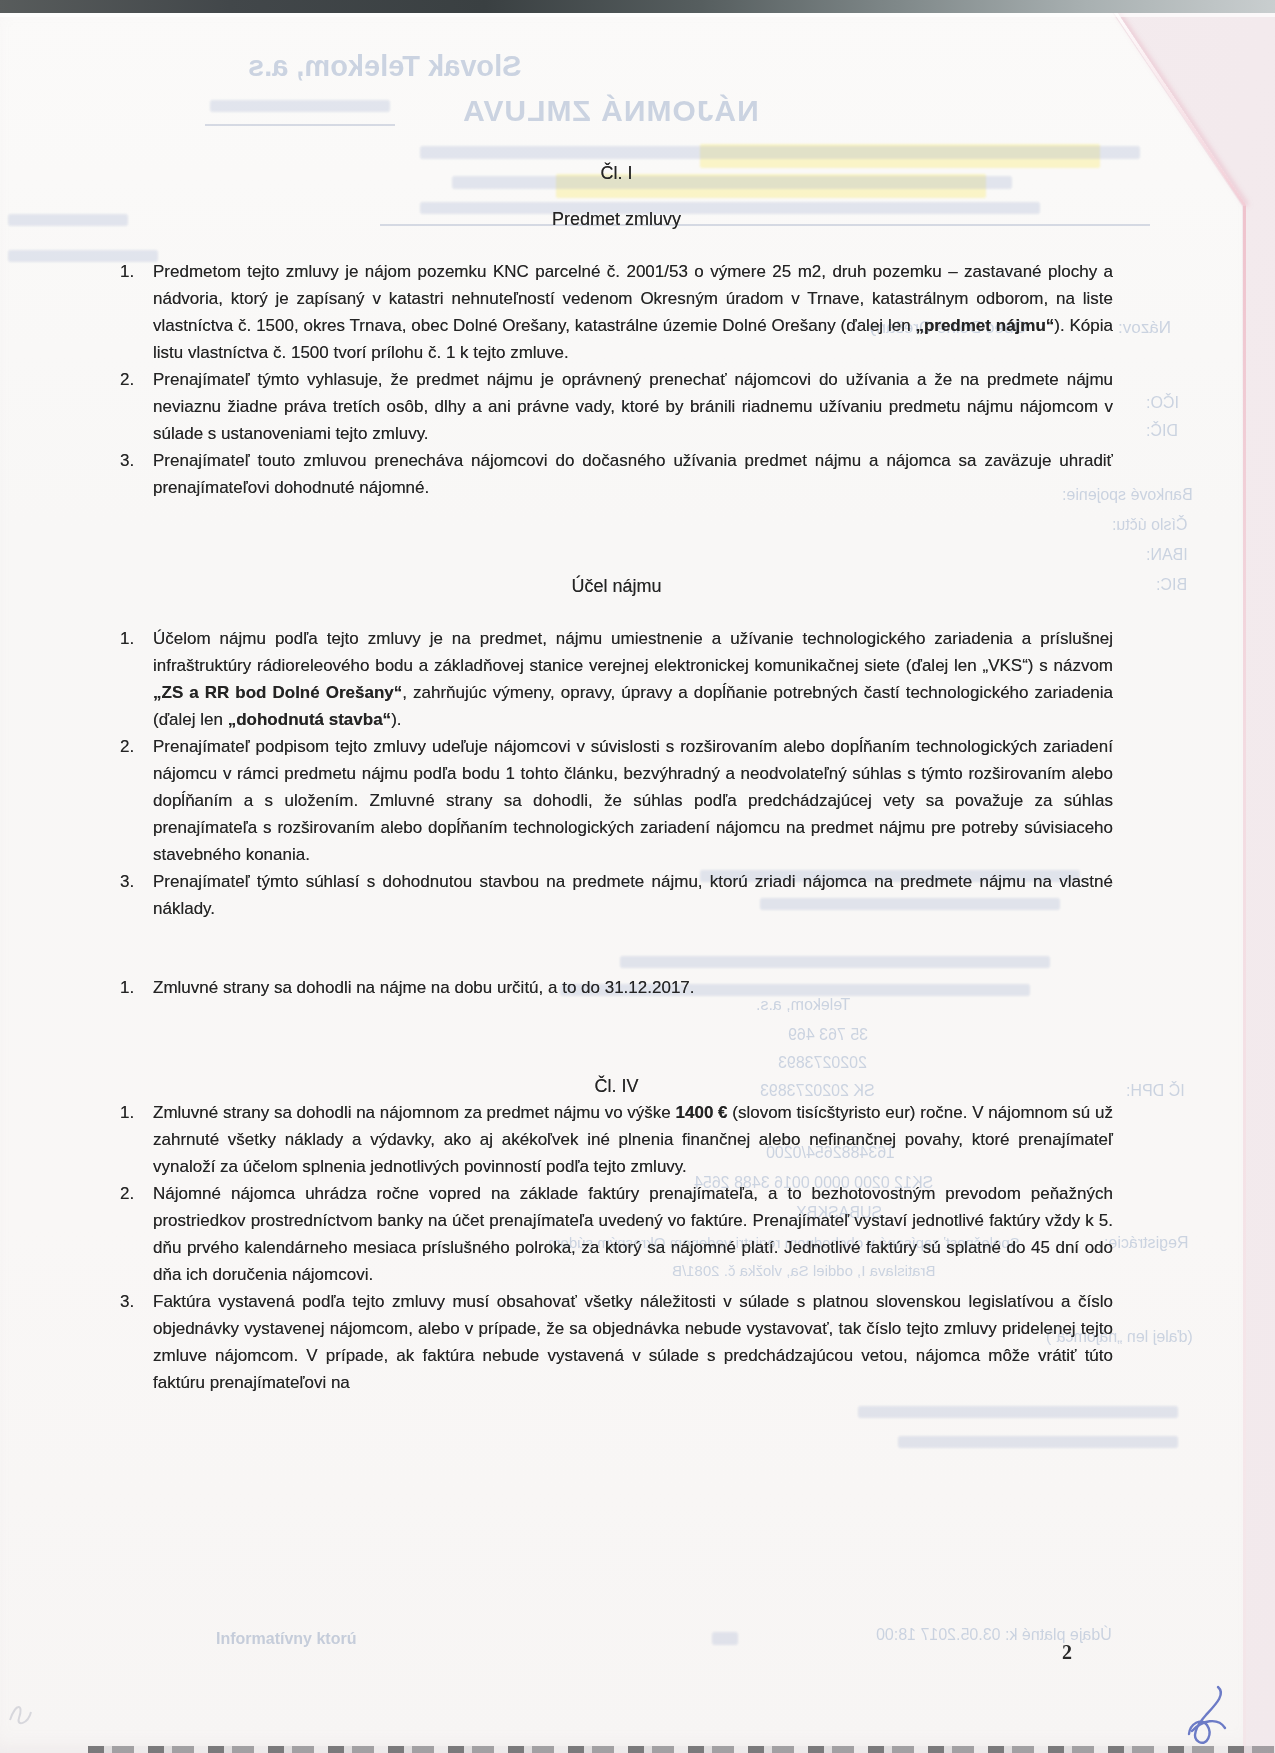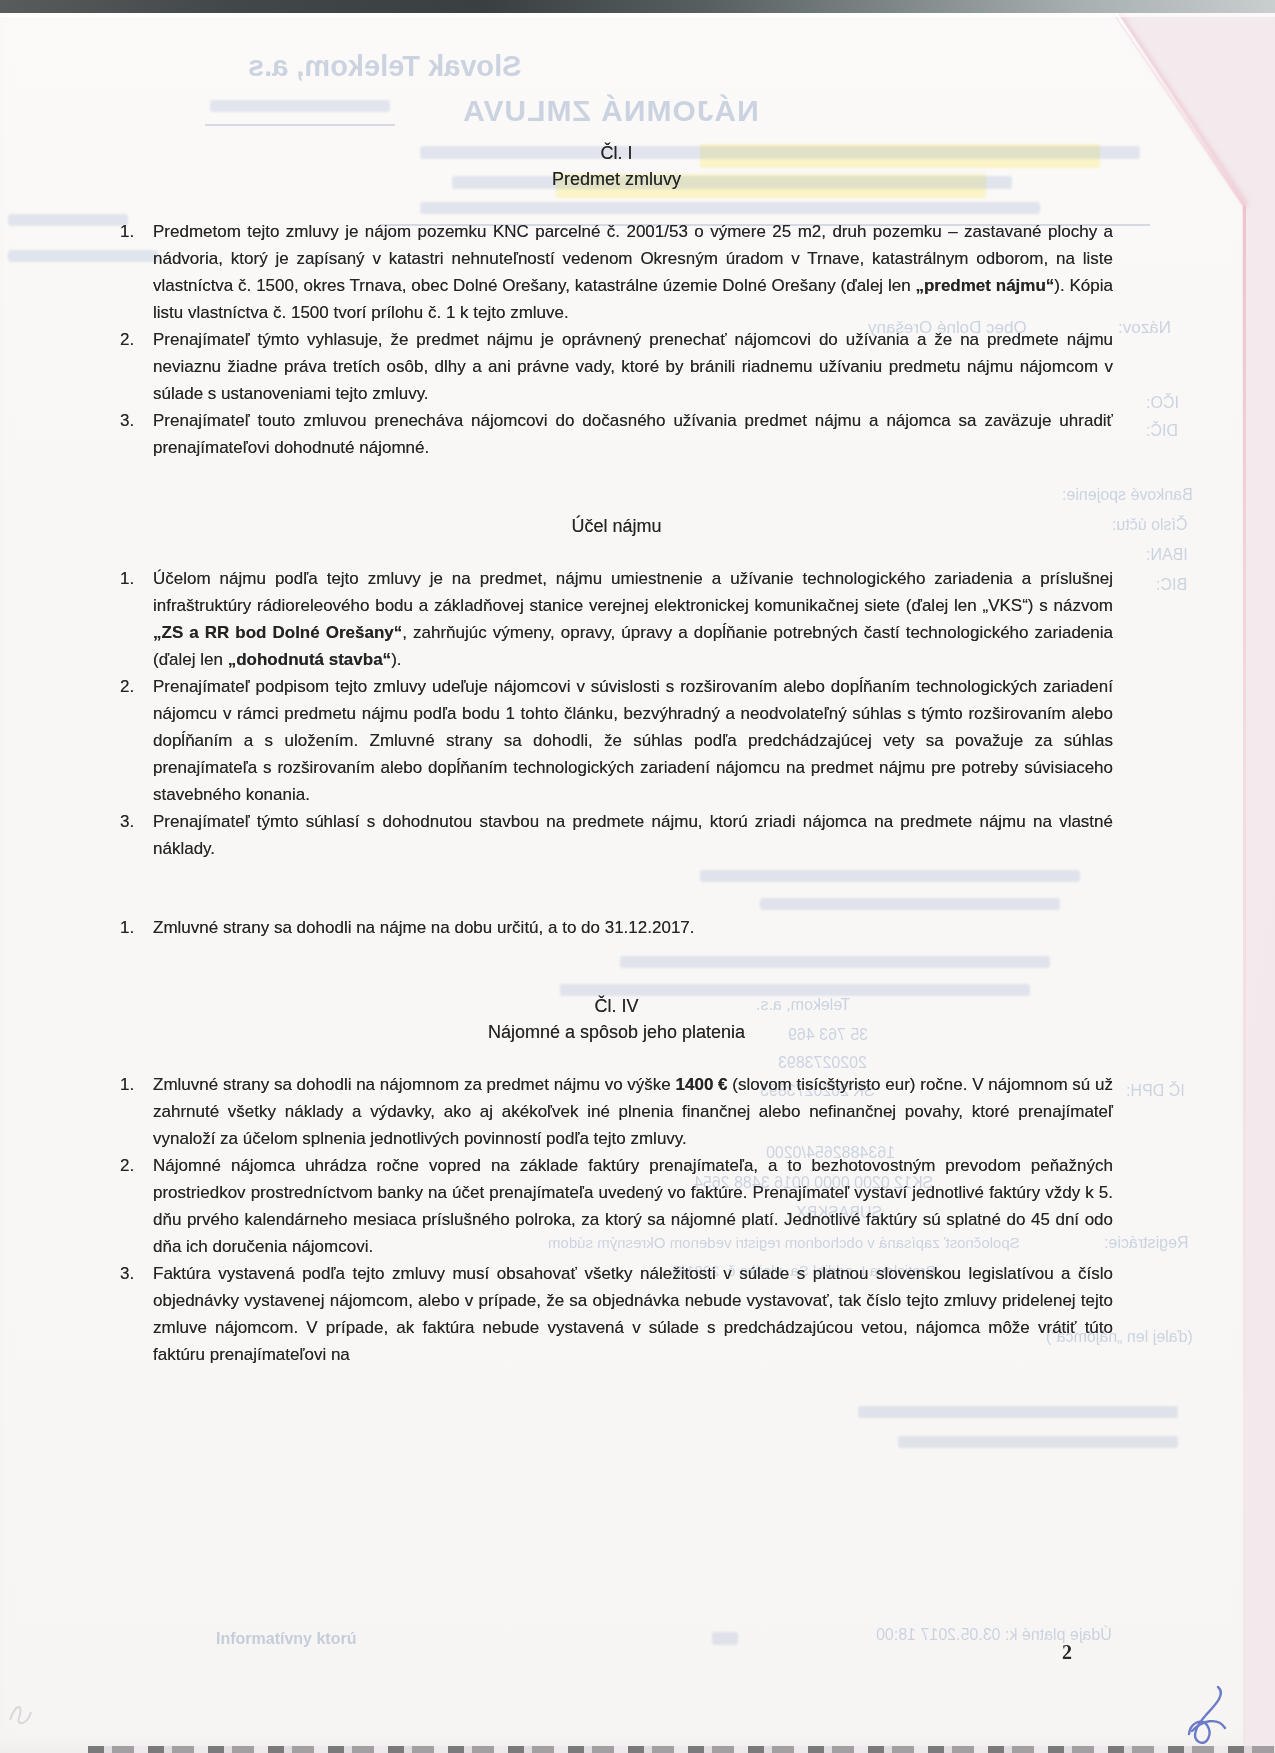--- a/index.html
+++ b/index.html
@@ -59,21 +59,21 @@
   .g20{left:672px;top:1262px;font-size:15px;}
   .g21{left:1046px;top:1328px;}
   .g22{left:216px;top:1630px;font-weight:700;color:#bdc6d6;}
   .g23{left:876px;top:1626px;}
 
   
   .content{position:absolute;left:120px;top:140px;width:993px;z-index:10;
     color:#242424;font-size:17px;line-height:27px;
     text-shadow:0 0 .45px rgba(20,20,20,.55);}
   .doc-section + .doc-section{padding-top:52px;}
-  .art-no,.art-title{text-align:center;font-size:18px;line-height:26px;}
+  .art-no,.art-title{text-align:center;font-size:18px;line-height:26px;margin-top:20px;}
   .art-title{margin-bottom:26px;text-align:center;}
   ol.clauses{list-style:none;margin:0;padding:0;counter-reset:cl;}
   li.clause{counter-increment:cl;position:relative;padding-left:33px;
     text-align:justify;text-justify:inter-word;}
   li.clause::before{content:counter(cl) ".";position:absolute;left:0;top:0;}
   .b{font-weight:700;}
 
   .page-number{position:absolute;left:1062px;top:1641px;z-index:10;
     font-family:"Liberation Serif",serif;font-weight:700;font-size:20px;color:#2a2a2a;}
 
@@ -148,21 +148,20 @@
           <li class="clause"><span>Prenajímateľ týmto súhlasí s dohodnutou stavbou na predmete nájmu, ktorú zriadi nájomca na predmete nájmu na vlastné náklady.</span></li>
         </ol>
       </section>
       <section class="doc-section">
         <ol class="clauses">
           <li class="clause"><span>Zmluvné strany sa dohodli na nájme na dobu určitú, a to do 31.12.2017.</span></li>
         </ol>
       </section>
       <section class="doc-section">
         <div class="art-no">Čl. IV</div>
-        <div class="art-title">Nájomné a spôsob jeho platenia</div>
         <ol class="clauses">
           <li class="clause"><span>Zmluvné strany sa dohodli na nájomnom za predmet nájmu vo výške </span><span class="b">1400 €</span><span> (slovom tisícštyristo eur) ročne. V nájomnom sú už zahrnuté všetky náklady a výdavky, ako aj akékoľvek iné plnenia finančnej alebo nefinančnej povahy, ktoré prenajímateľ vynaloží za účelom splnenia jednotlivých povinností podľa tejto zmluvy.</span></li>
           <li class="clause"><span>Nájomné nájomca uhrádza ročne vopred na základe faktúry prenajímateľa, a to bezhotovostným prevodom peňažných prostriedkov prostredníctvom banky na účet prenajímateľa uvedený vo faktúre. Prenajímateľ vystaví jednotlivé faktúry vždy k 5. dňu prvého kalendárneho mesiaca príslušného polroka, za ktorý sa nájomné platí. Jednotlivé faktúry sú splatné do 45 dní odo dňa ich doručenia nájomcovi.</span></li>
           <li class="clause"><span>Faktúra vystavená podľa tejto zmluvy musí obsahovať všetky náležitosti v súlade s platnou slovenskou legislatívou a číslo objednávky vystavenej nájomcom, alebo v prípade, že sa objednávka nebude vystavovať, tak číslo tejto zmluvy pridelenej tejto zmluve nájomcom. V prípade, ak faktúra nebude vystavená v súlade s predchádzajúcou vetou, nájomca môže vrátiť túto faktúru prenajímateľovi na</span></li>
         </ol>
       </section>
     </div>
 
   <div class="page-number">2</div>
 

